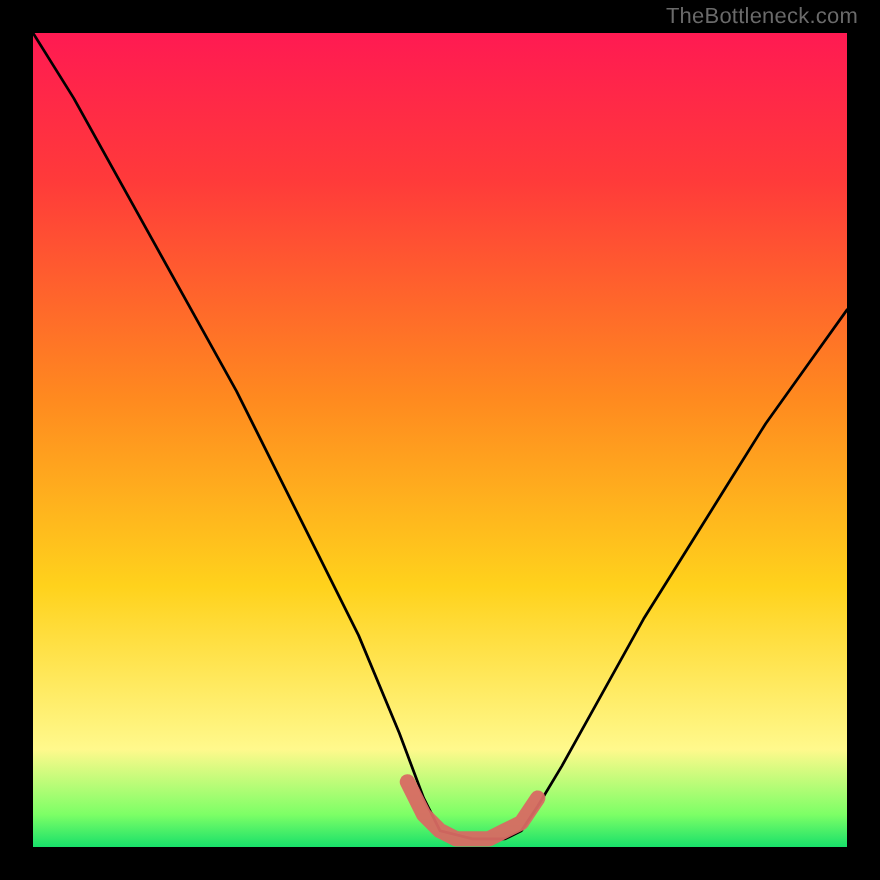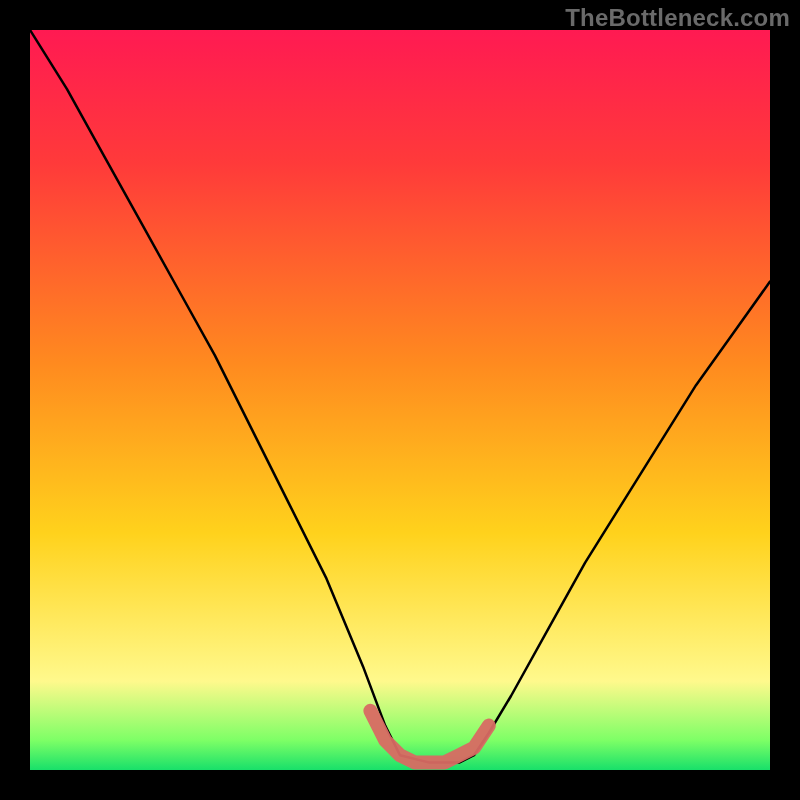--- a/index.html
+++ b/index.html
@@ -13,24 +13,24 @@
   }
   .frame {
     position: relative;
     width: 800px;
     height: 800px;
     background: #000;
   }
   .watermark {
     position: absolute;
     top: 4px;
-    right: 10px;
+    right: 20px;
     color: #6a6a6a;
-    font-size: 24px;
-    font-weight: 700;
+    font-size: 20px;
+    font-weight: 400;
     letter-spacing: 0.2px;
     z-index: 10;
   }
   .plot-area {
     position: absolute;
     left: 30px;
     top: 30px;
     width: 740px;
     height: 740px;
     overflow: hidden;

